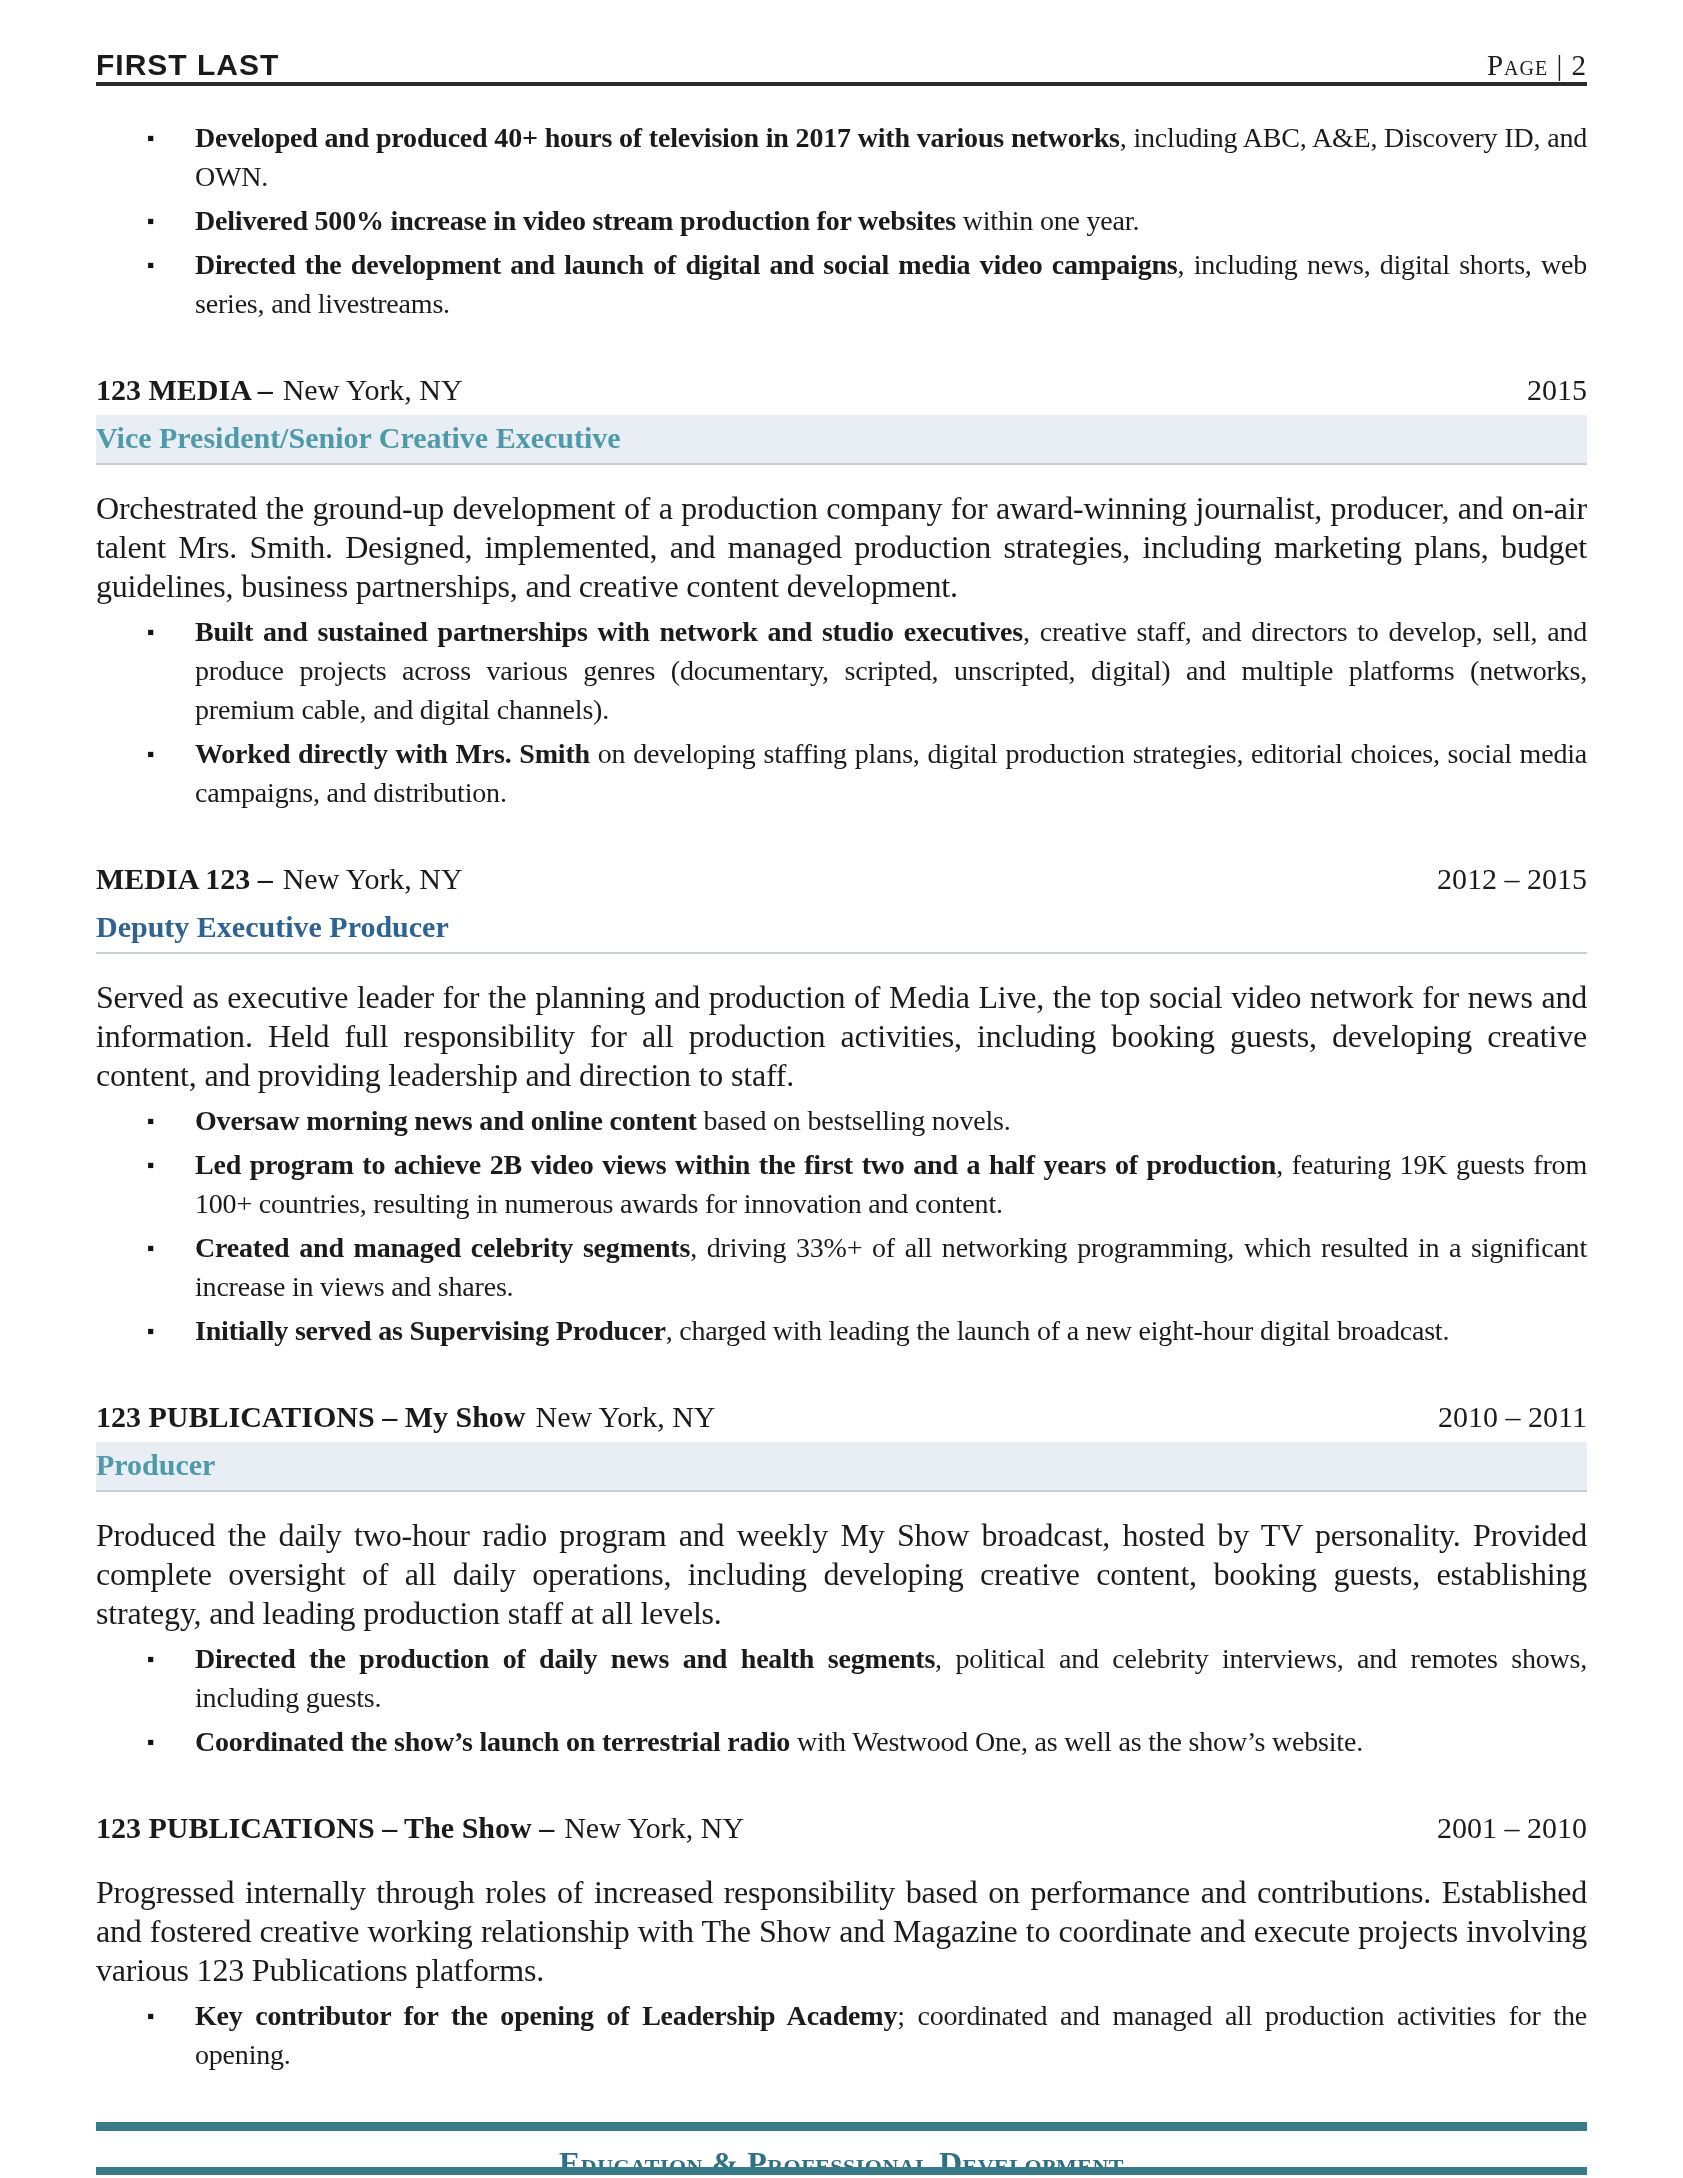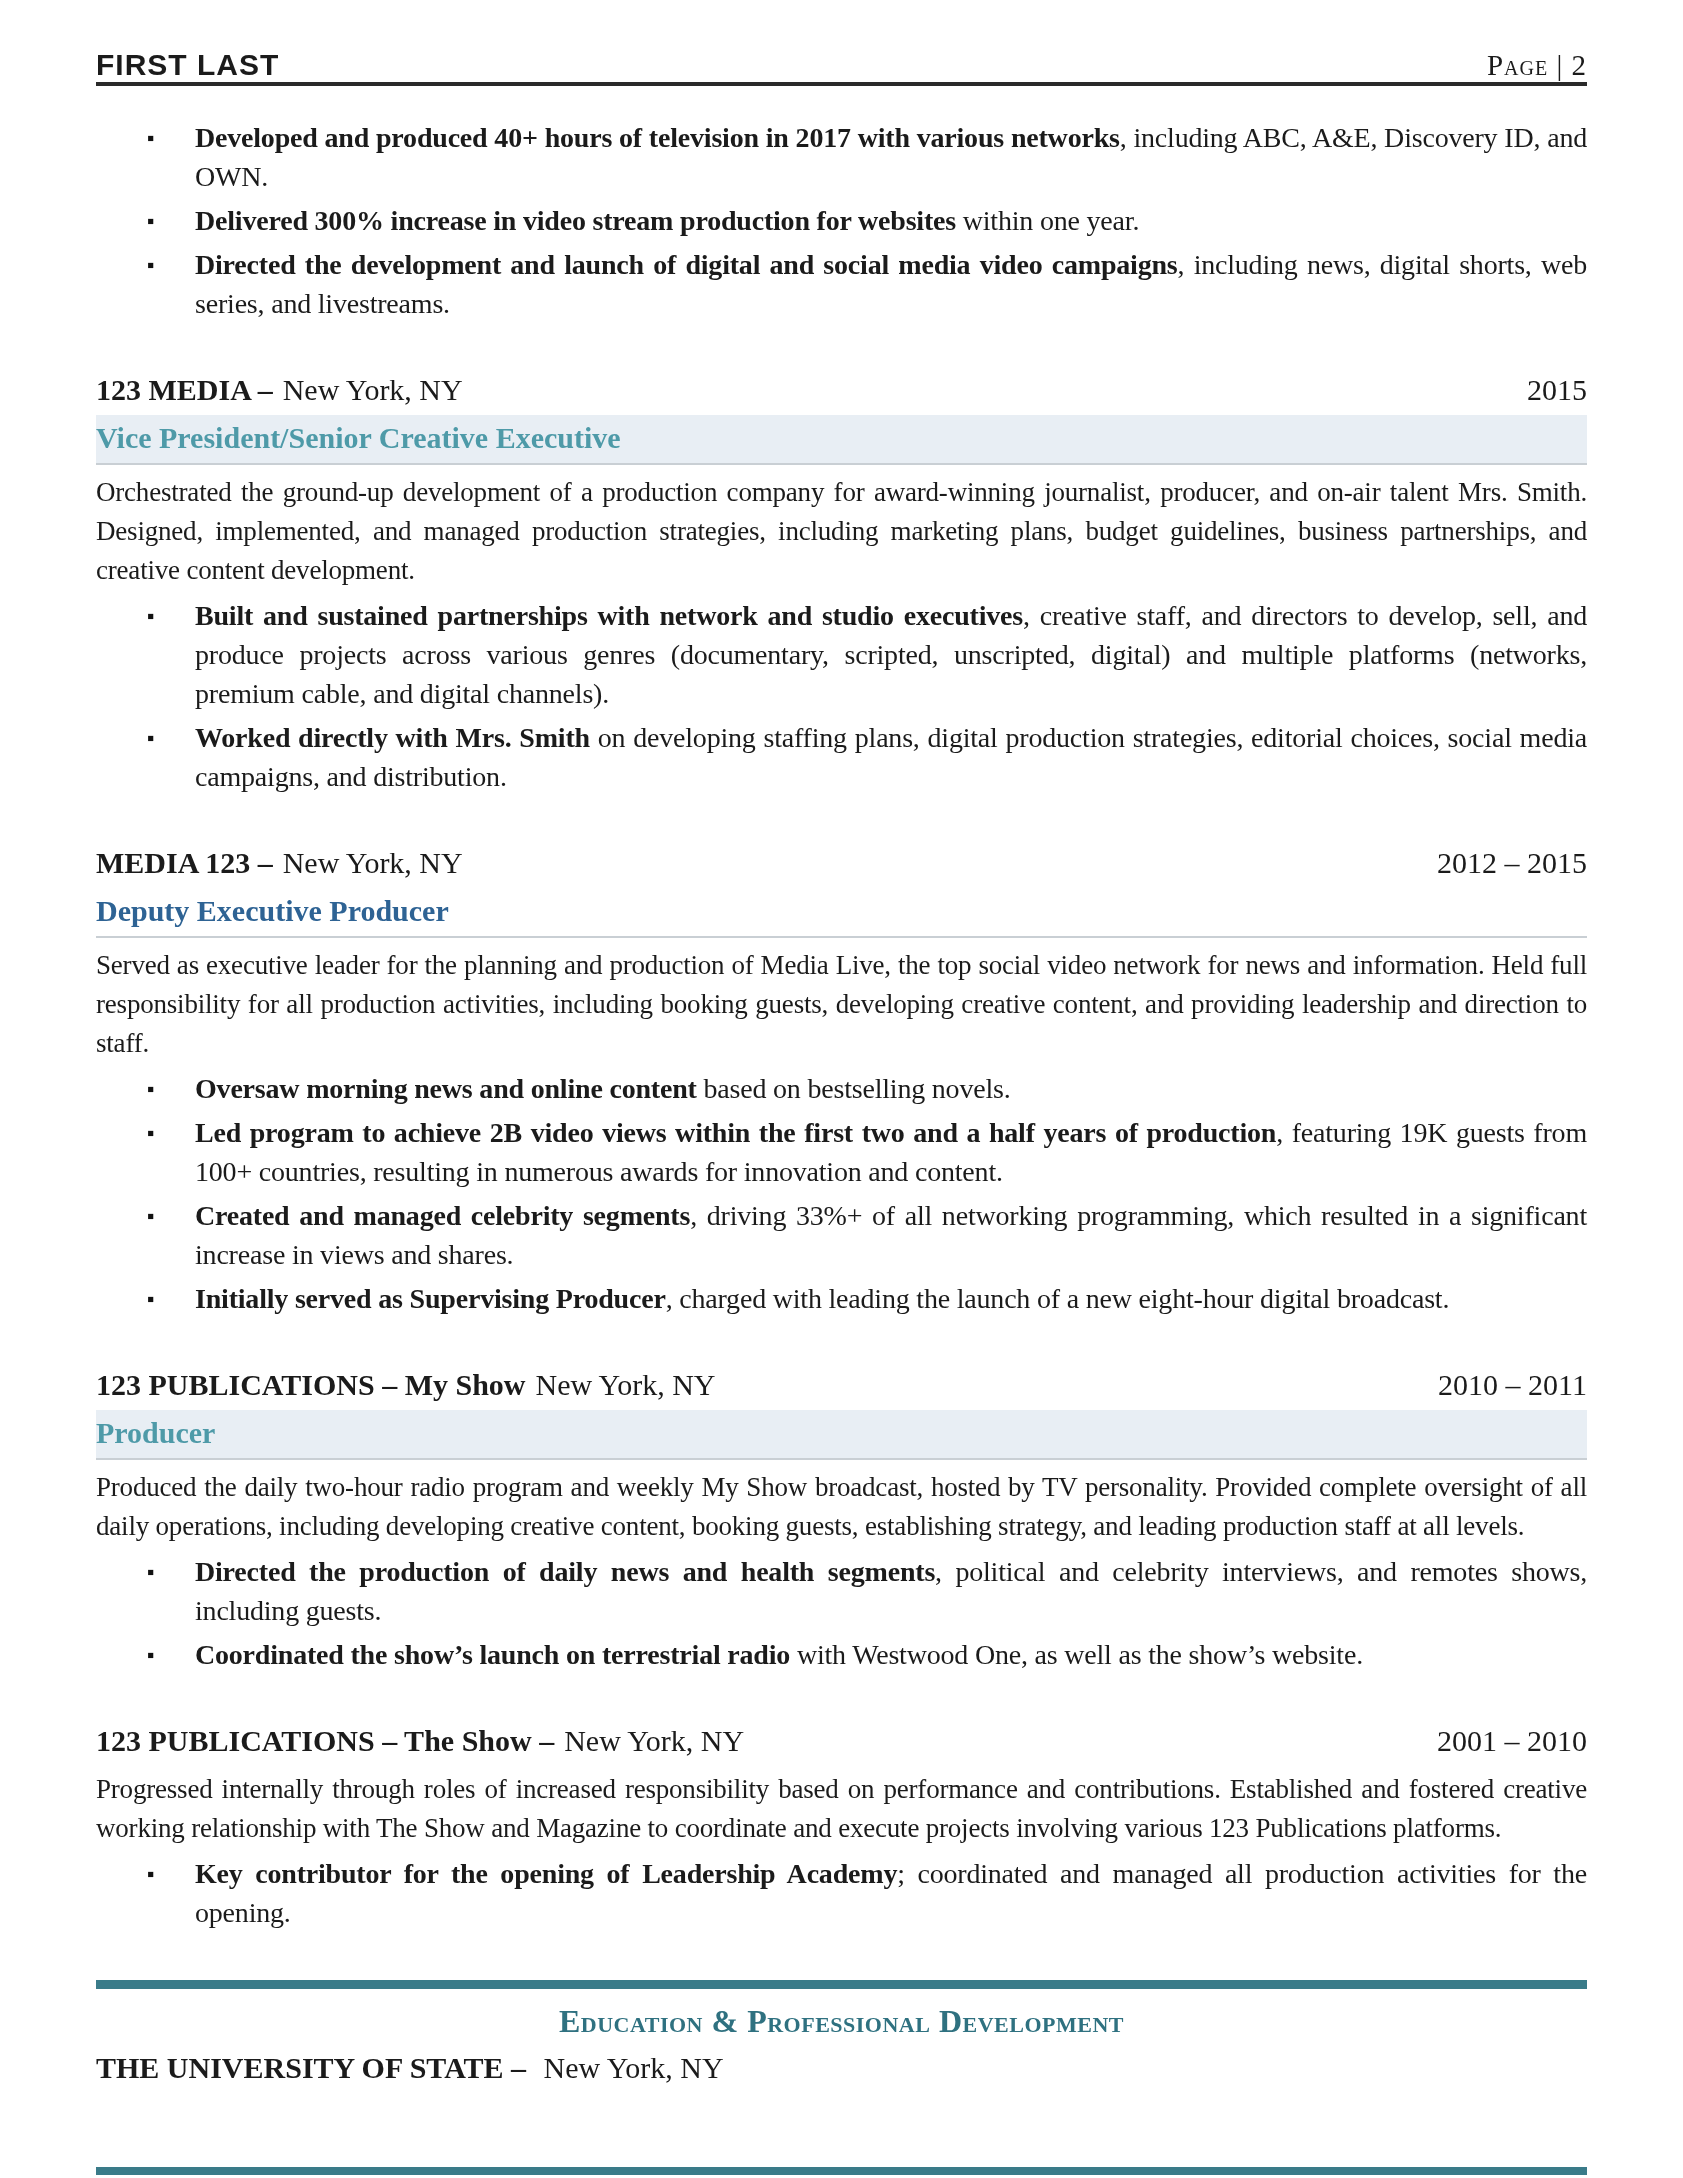--- a/index.html
+++ b/index.html
@@ -38,21 +38,21 @@
   
   .section{margin-top:46px;}
   .co-row{display:flex;align-items:flex-end;font-size:30px;line-height:42px;}
   .co-bold{font-weight:bold;}
   .co-loc{margin-left:10px;}
   .co-dates{margin-left:auto;}
   .title-bar{margin-top:4px;font-size:30px;font-weight:bold;line-height:46px;height:48px;
              border-bottom:2px solid var(--bar-border);}
   .title-bar.highlight{background:var(--title-bar-bg);color:var(--accent-teal);}
   .title-bar.plain{color:var(--steel-blue);}
-  p.summary{margin:8px 0 0 0;font-size:27px;line-height:39px;letter-spacing:-0.2px;text-align:justify;}
+  p.summary{margin:24px 0 0 0;font-size:32px;line-height:39px;letter-spacing:-0.2px;text-align:justify;}
   .section ul.bullets{margin-top:6px;}
 
   
   .divider{margin-top:48px;height:9px;background:var(--divider-teal);}
   .edu-heading{margin-top:14px;text-align:center;font-variant:small-caps;font-weight:bold;
                font-size:32px;letter-spacing:0.5px;color:var(--heading-teal);}
   .edu-school{margin-top:8px;font-size:30px;line-height:40px;}
   .edu-school .co-loc{margin-left:10px;}
 
   .footer-bar{position:absolute;left:96px;width:1491px;bottom:3px;height:8px;background:var(--divider-teal);}
@@ -68,21 +68,21 @@
       <span class="hdr-page">Page | 2</span>
     </div>
 
     <ul class="bullets">
       <li>
         <span class="mk">▪</span>
         <b>Developed and produced 40+ hours of television in 2017 with various networks</b><span>, including ABC, A&amp;E, Discovery ID, and OWN.</span>
       </li>
       <li>
         <span class="mk">▪</span>
-        <b>Delivered 300% increase in video stream production for websites</b><span> within one year.</span>
+        <b>Delivered 500% increase in video stream production for websites</b><span> within one year.</span>
       </li>
       <li>
         <span class="mk">▪</span>
         <b>Directed the development and launch of digital and social media video campaigns</b><span>, including news, digital shorts, web series, and livestreams.</span>
       </li>
     </ul>
 
     <div class="section">
       <div class="co-row">
         <span class="co-bold">123 MEDIA –</span>

